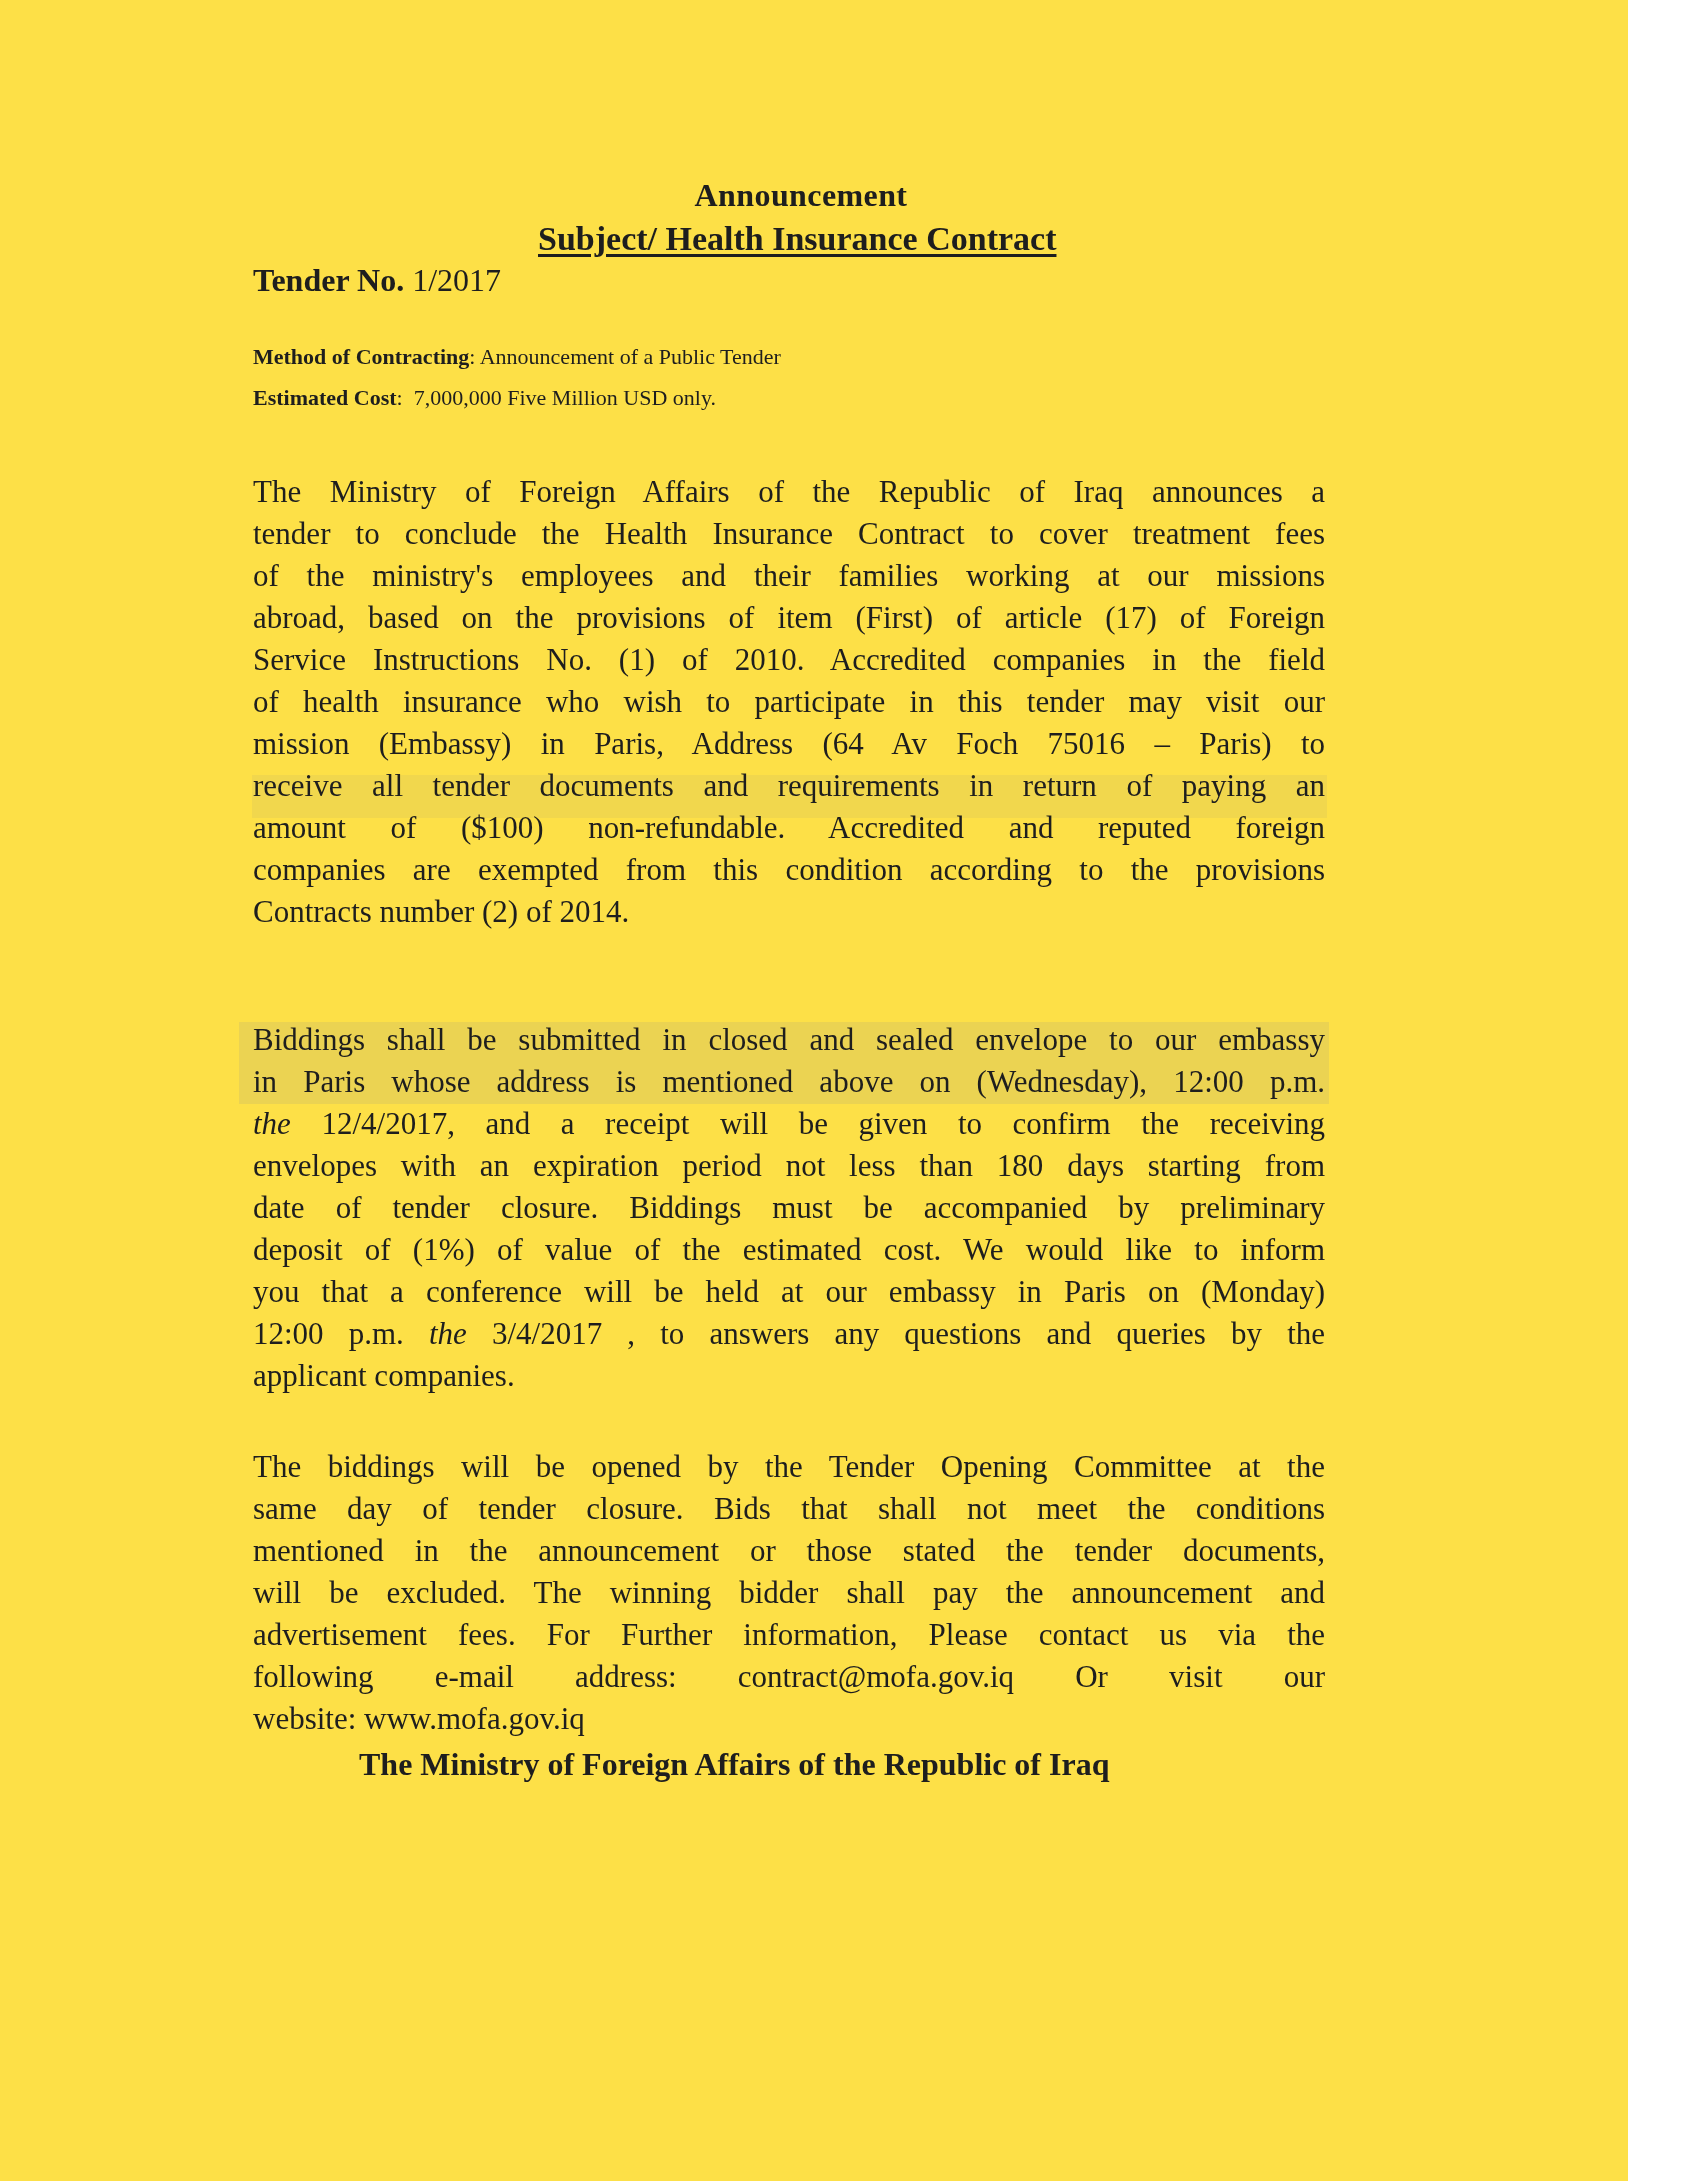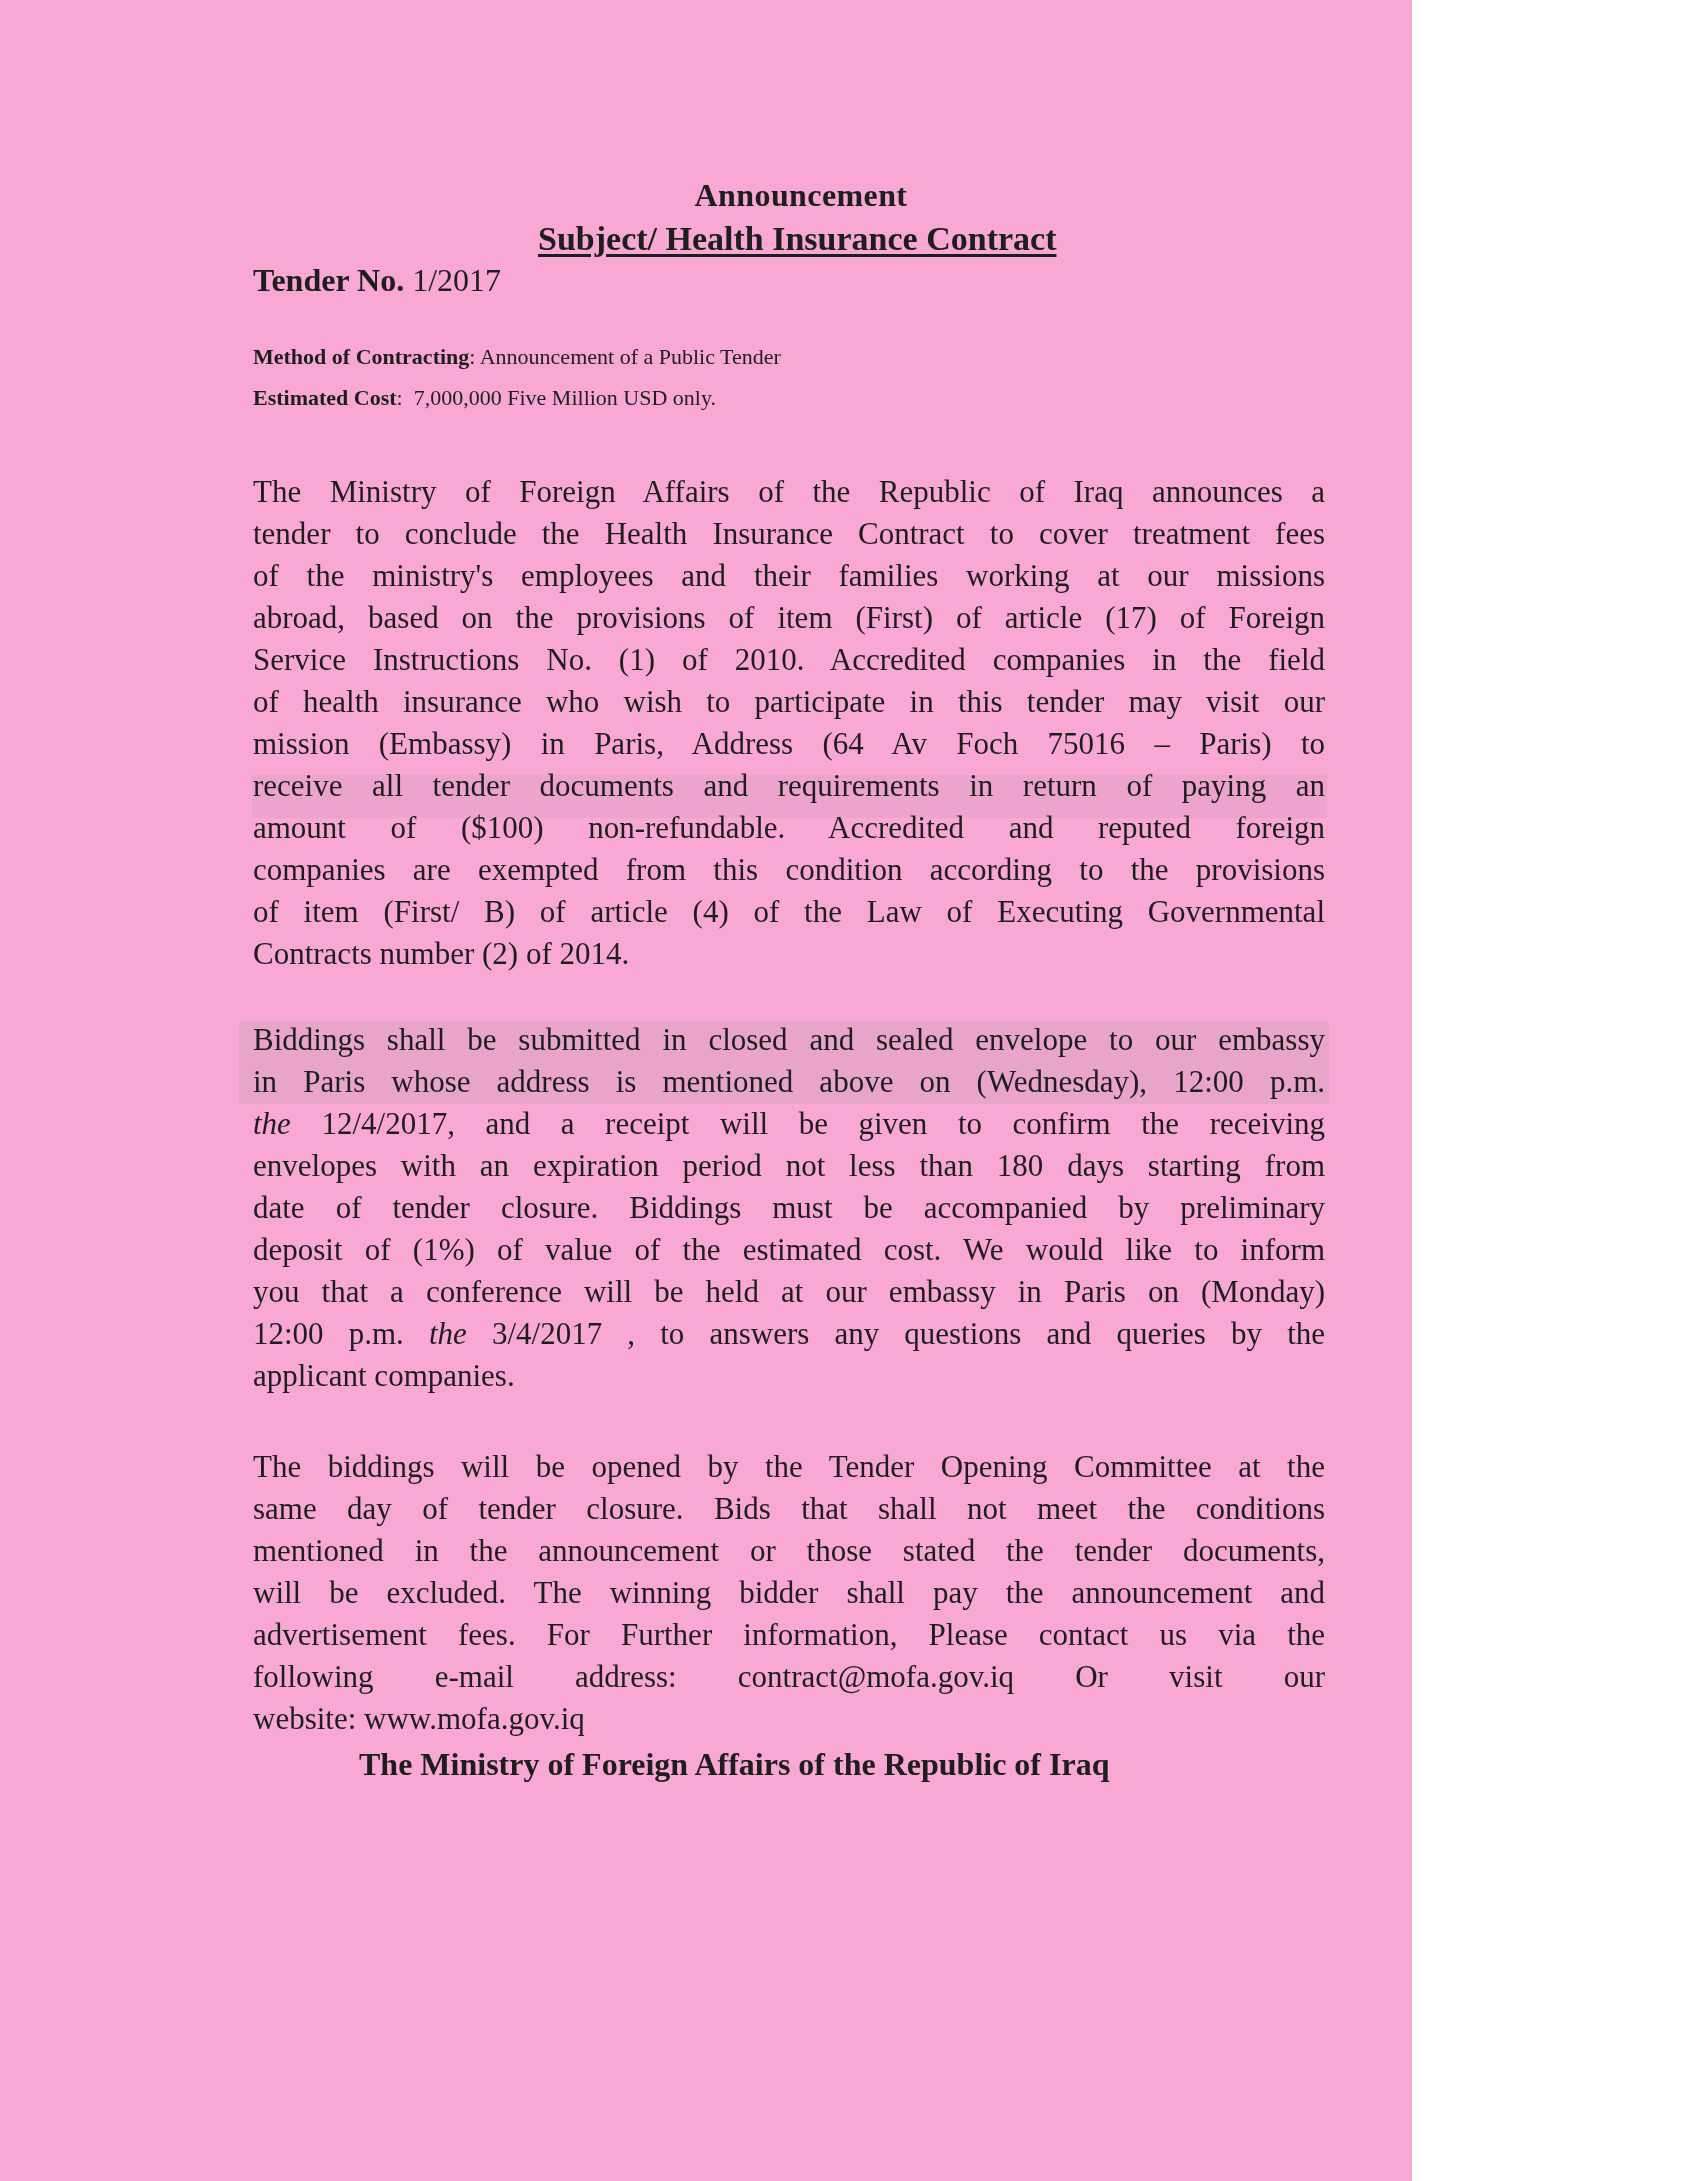--- a/index.html
+++ b/index.html
@@ -1,18 +1,18 @@
 <!DOCTYPE html>
 <html style="font-size:13.6px"><head>
 <meta charset="utf-8">
 <style>
   html, body { margin: 0; padding: 0; background: #ffffff; }
   body { width: 1692px; height: 2181px; position: relative; overflow: hidden;
          font-family: "Liberation Serif", "DejaVu Serif", serif; color: #1e1e1e; }
-  .page { position: absolute; left: 0; top: 0; width: 1412px; height: 2181px; background: #f9a8d4; }
+  .page { position: absolute; left: 0; top: 0; width: 1628px; height: 2181px; background: #fde047; }
 
   .title { position: absolute; left: 0; width: 100%; text-align: center; font-weight: bold;
            font-size: 32px; letter-spacing: 0.4px; }
   .title-announcement { top: 177px; left: 375px; width: 852px; }
   .title-subject { position: absolute; top: 220px; left: 514px; font-weight: bold; font-size: 34px;
                    text-decoration: underline; text-decoration-thickness: 2.6px; text-underline-offset: 4.3px; margin-left: 24px; }
 
   .tender-no { position: absolute; left: 253px; top: 262px; font-size: 32px; }
   .tender-no b { font-weight: bold; }
 
@@ -61,21 +61,20 @@
     <span class="ln">The Ministry of Foreign Affairs of the Republic of Iraq announces a</span>
     <span class="ln">tender to conclude the Health Insurance Contract to cover treatment fees</span>
     <span class="ln">of the ministry's employees and their families working at our missions</span>
     <span class="ln">abroad, based on the provisions of item (First) of article (17) of Foreign</span>
     <span class="ln">Service Instructions No. (1) of 2010. Accredited companies in the field</span>
     <span class="ln">of health insurance who wish to participate in this tender may visit our</span>
     <span class="ln">mission (Embassy) in Paris, Address (64 Av Foch 75016 – Paris) to</span>
     <span class="ln">receive all tender documents and requirements in return of paying an</span>
     <span class="ln">amount of ($100) non-refundable. Accredited and reputed foreign</span>
     <span class="ln">companies are exempted from this condition according to the provisions</span>
-    <span class="ln">of item (First/ B) of article (4) of the Law of Executing Governmental</span>
     <span class="ln last">Contracts number (2) of 2014.</span>
   </div>
 
   <div class="para p2">
     <span class="ln">Biddings shall be submitted in closed and sealed envelope to our embassy</span>
     <span class="ln">in Paris whose address is mentioned above on (Wednesday), 12:00 p.m.</span>
     <span class="ln"><i>the</i> <span>12/4/2017, and a receipt will be given to confirm the receiving</span></span>
     <span class="ln">envelopes with an expiration period not less than 180 days starting from</span>
     <span class="ln">date of tender closure. Biddings must be accompanied by preliminary</span>
     <span class="ln">deposit of (1%) of value of the estimated cost. We would like to inform</span>

